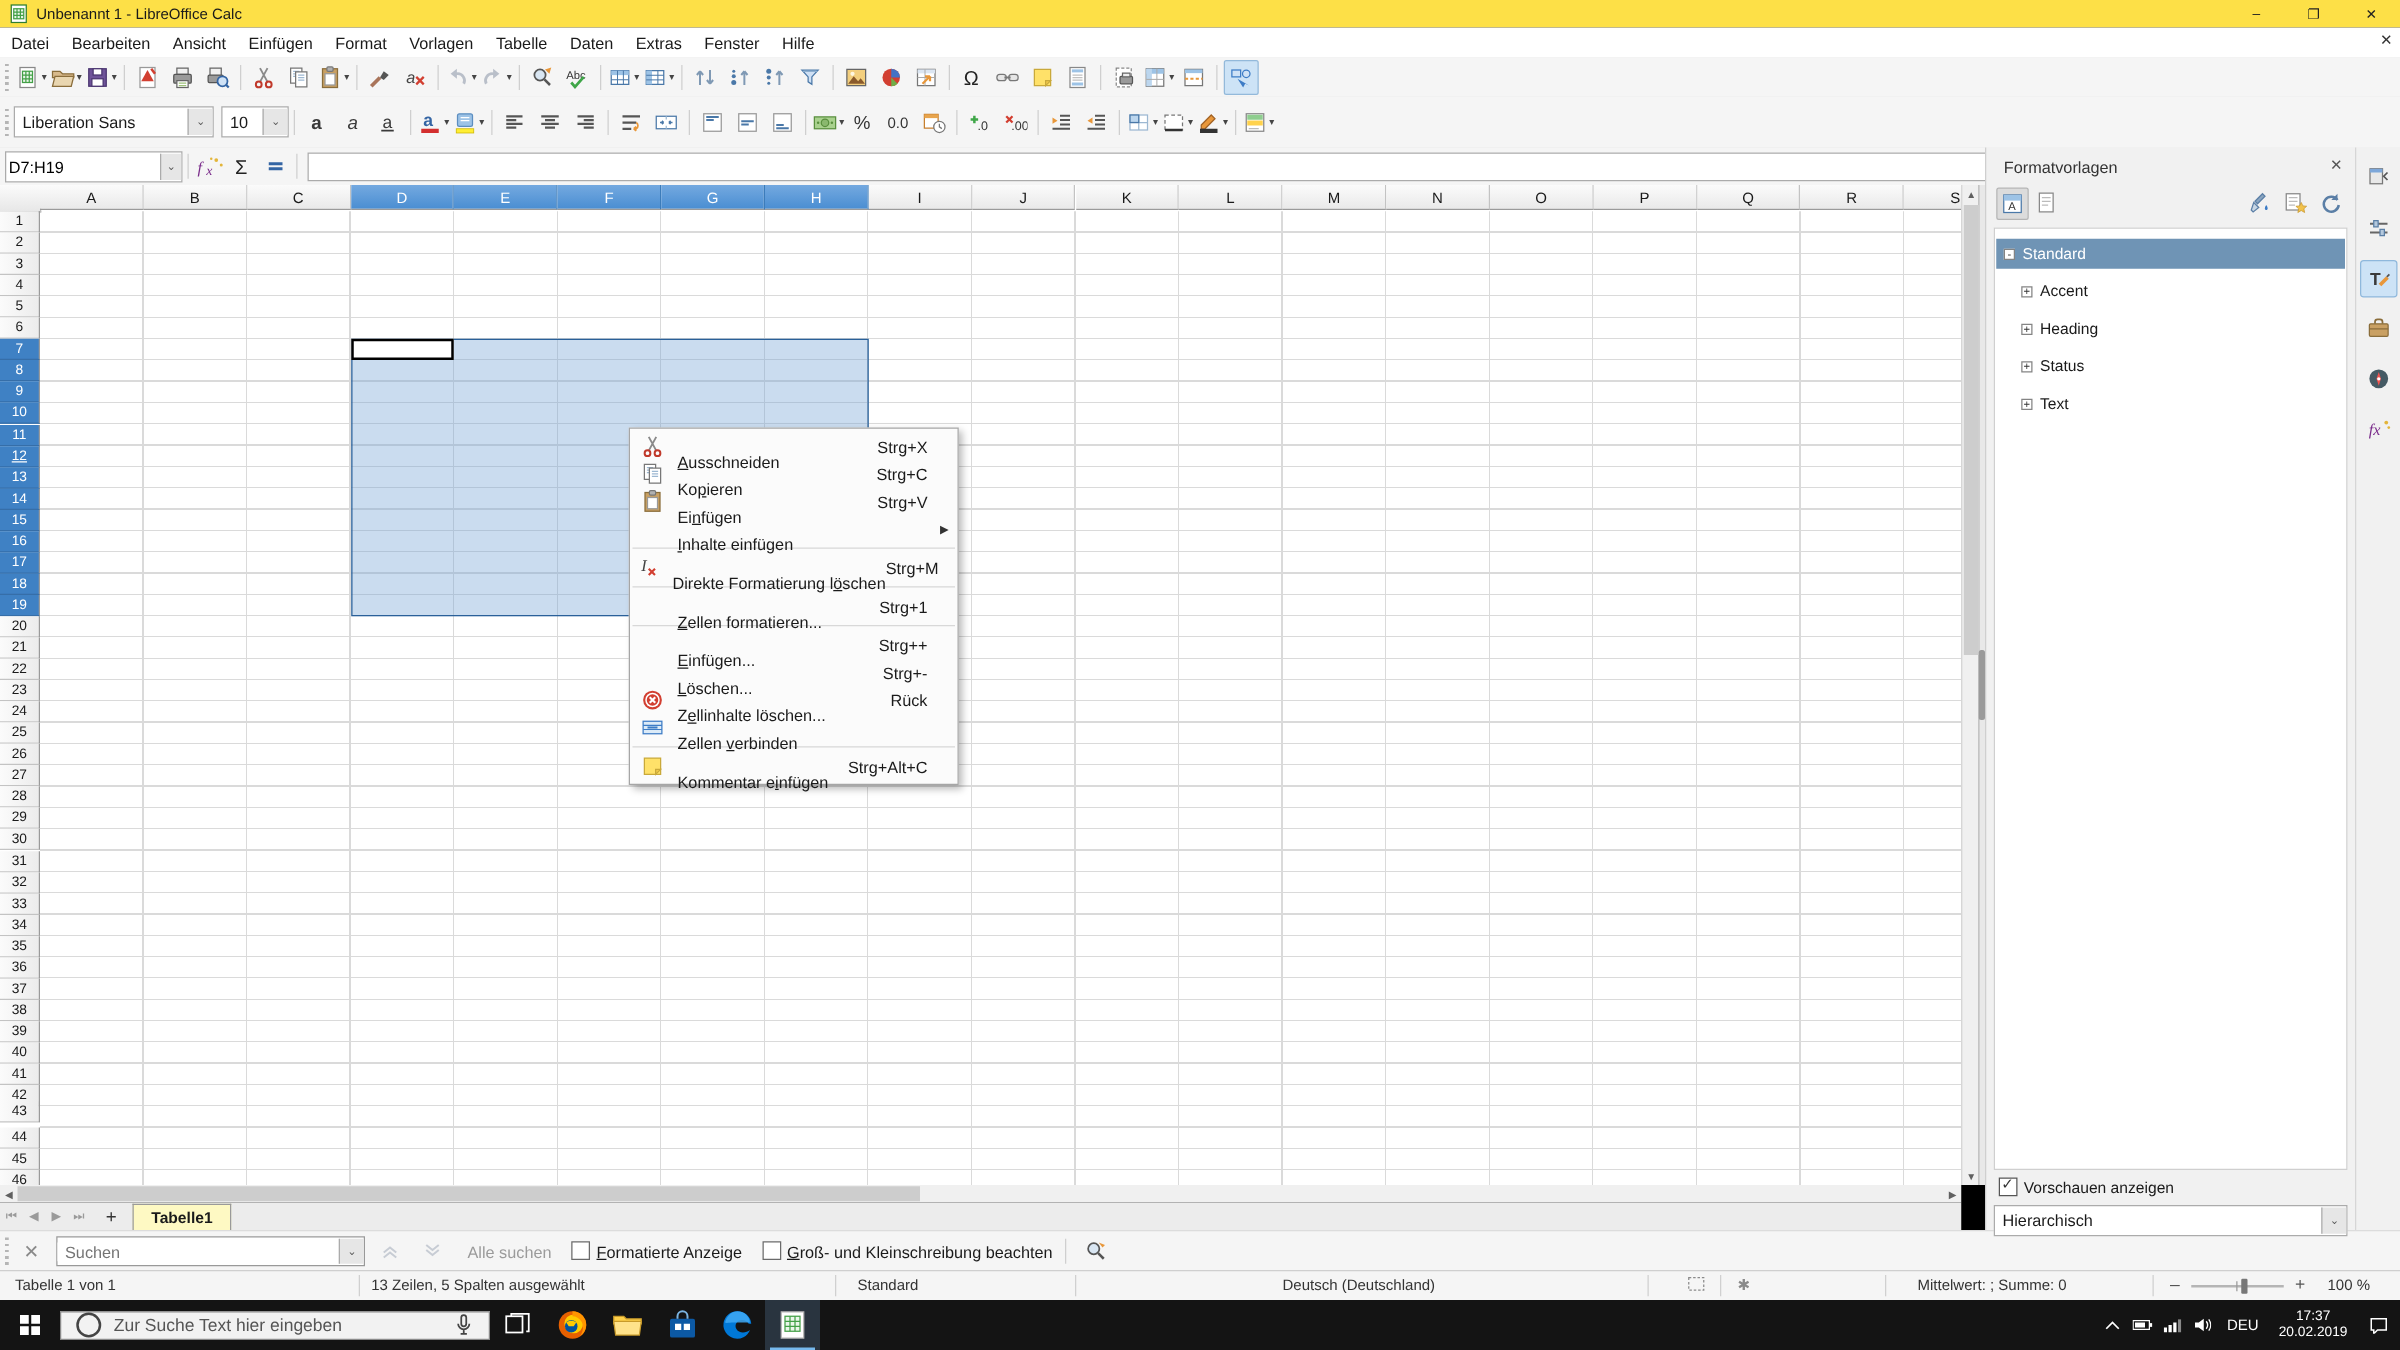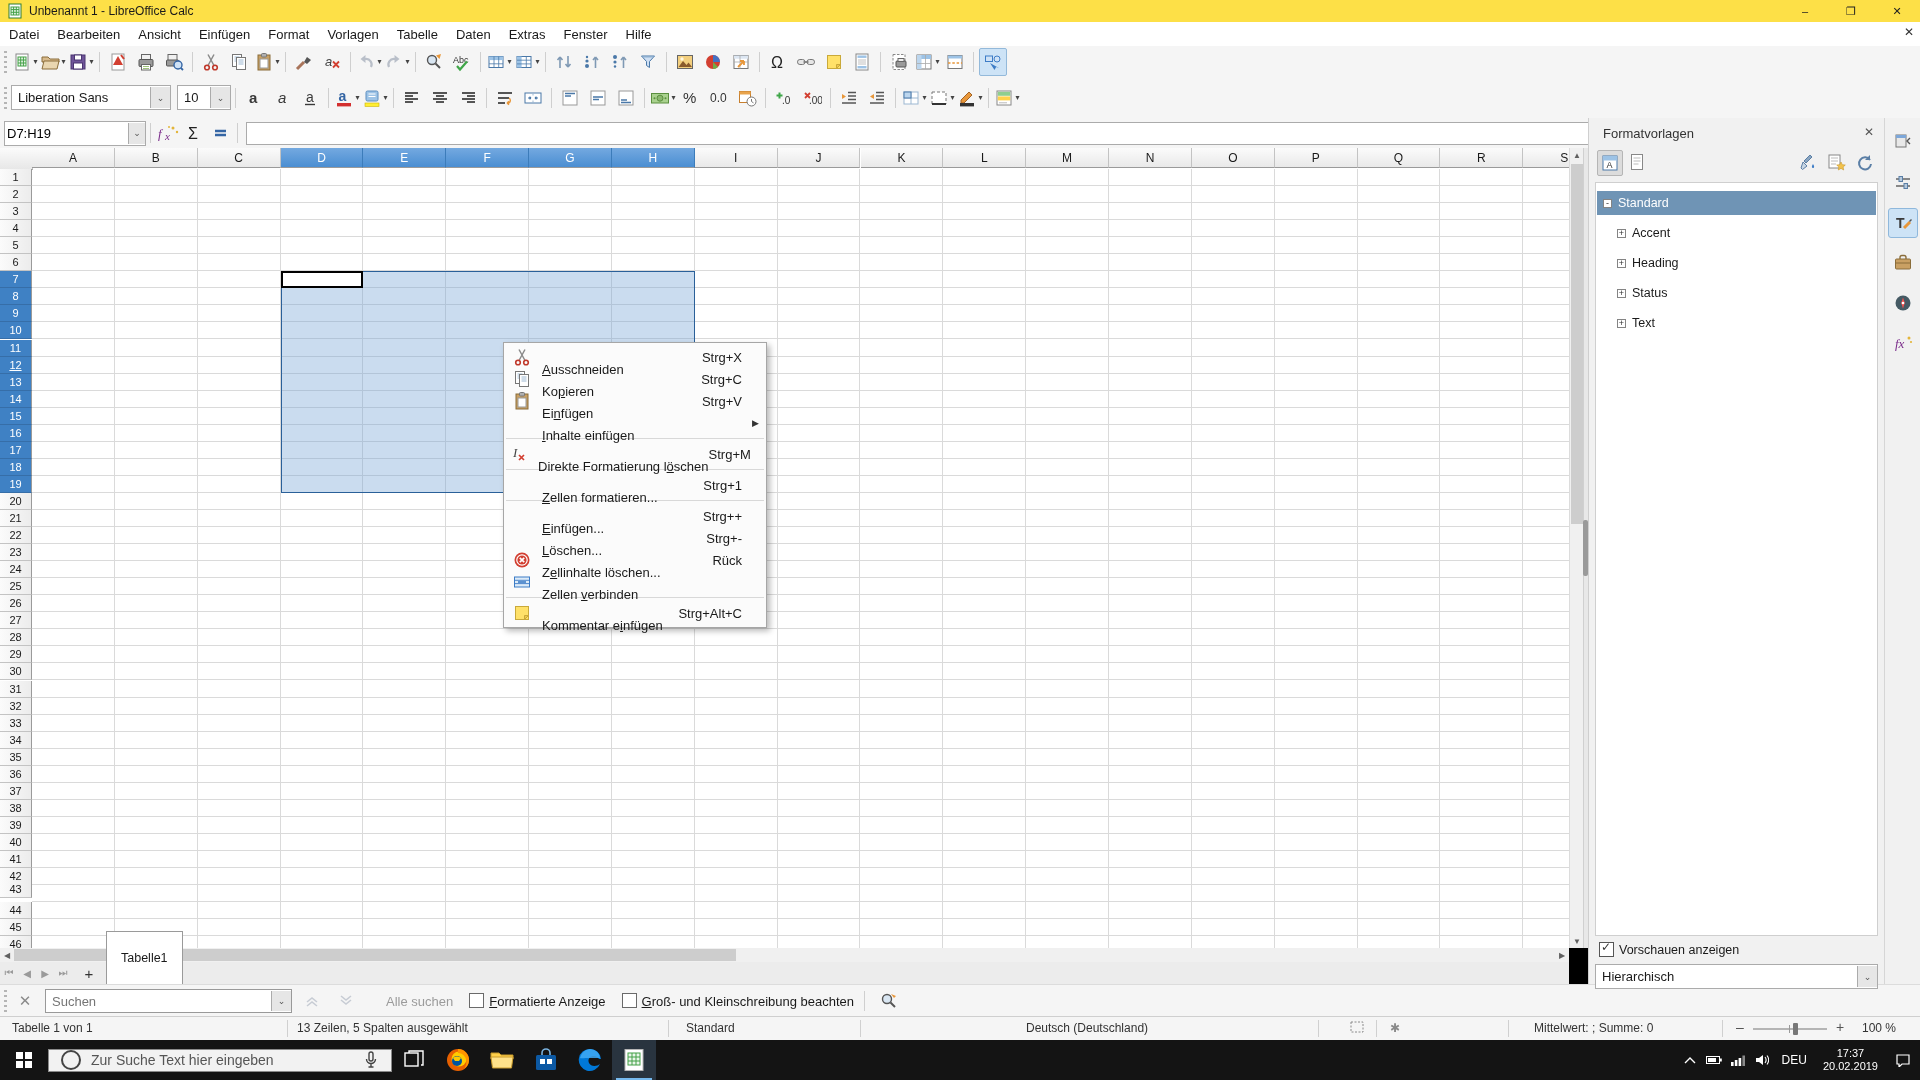--- a/index.html
+++ b/index.html
@@ -53,29 +53,29 @@
   #vscroll .down{position:absolute;bottom:0;}
   #splitter{left:1583px;top:148px;width:5px;height:800px;background:#e8e8e8;border-left:1px solid #d0d0d0;}
   #splitgrip{left:1583px;top:520px;width:5px;height:56px;background:#9a9a9a;border-radius:2px;}
   #hscroll{left:0;top:948px;width:1569px;height:14px;background:#f0f0f0;display:flex;align-items:center;}
   #hthumb{position:absolute;left:14px;top:1px;height:12px;width:722px;background:#cdcdcd;}
   #hscroll .right{position:absolute;right:0;}
   
   #sheetbar{left:0;top:962px;width:1569px;height:22px;background:#ececec;display:flex;align-items:center;border-bottom:1px solid #d5d5d5;}
   .navbtn{width:18px;height:18px;display:flex;align-items:center;justify-content:center;color:#9a9a9a;font-size:10px;}
   #addsheet{width:22px;height:18px;display:flex;align-items:center;justify-content:center;color:#333;font-size:15px;margin:0 6px;}
-  .sheettab{background:#ffffff;border:1px solid #9a9a9a;border-bottom:0;padding:17px 14px;font-weight:normal;font-size:12.5px;height:18px;display:flex;align-items:center;}
+  .sheettab{background:#fef9c3;border:1px solid #9a9a9a;border-bottom:0;padding:1px 14px;font-weight:bold;font-size:12.5px;height:18px;display:flex;align-items:center;}
   
   #findbar{left:0;top:984px;width:1920px;height:32px;background:#f5f5f5;border-top:1px solid #dcdcdc;display:flex;align-items:center;}
   #findclose{width:28px;text-align:center;color:#8a8a8a;font-weight:bold;font-size:15px;}
   #findinput{width:245px;height:22px;background:#fff;border:1px solid #999;display:flex;align-items:center;margin-left:6px;}
   #findinput input{border:0;outline:0;flex:1;padding:0 6px;font-size:13px;color:#8a8a8a;font-family:inherit;}
   #findinput .carr{width:19px;height:20px;background:#e6e6e6;border-left:1px solid #ababab;display:flex;align-items:center;justify-content:center;font-size:9px;color:#555;}
   .findnav{width:28px;height:24px;display:flex;align-items:center;justify-content:center;margin-left:6px;color:#c7ccd4;}
-  #allsearch{color:#9b9b9b;margin-left:26px;}
+  #allsearch{color:#9b9b9b;margin-left:14px;}
   .cbx{width:13px;height:13px;border:1px solid #6a6a6a;background:#fff;display:inline-block;vertical-align:-2px;margin-right:5px;}
   .cblabel{margin-left:16px;font-size:13px;}
   #findsep{width:1px;height:20px;background:#cfcfcf;margin:0 10px;}
   
   #statusbar{left:0;top:1016px;width:1920px;height:24px;background:#f5f5f5;border-top:1px solid #cfcfcf;font-size:12px;color:#333;}
   #statusbar .st{position:absolute;top:4px;white-space:nowrap;}
   .stsep{position:absolute;top:3px;width:1px;height:17px;background:#d0d0d0;}
   #zoomslider{position:absolute;top:11px;left:1753px;width:74px;height:2px;background:#b5b5b5;}
   #zoomslider .tick{position:absolute;left:36px;top:-3px;width:1px;height:8px;background:#9a9a9a;}
   #zoomhandle{position:absolute;left:40px;top:-5px;width:5px;height:12px;background:#777;border-radius:1px;}

